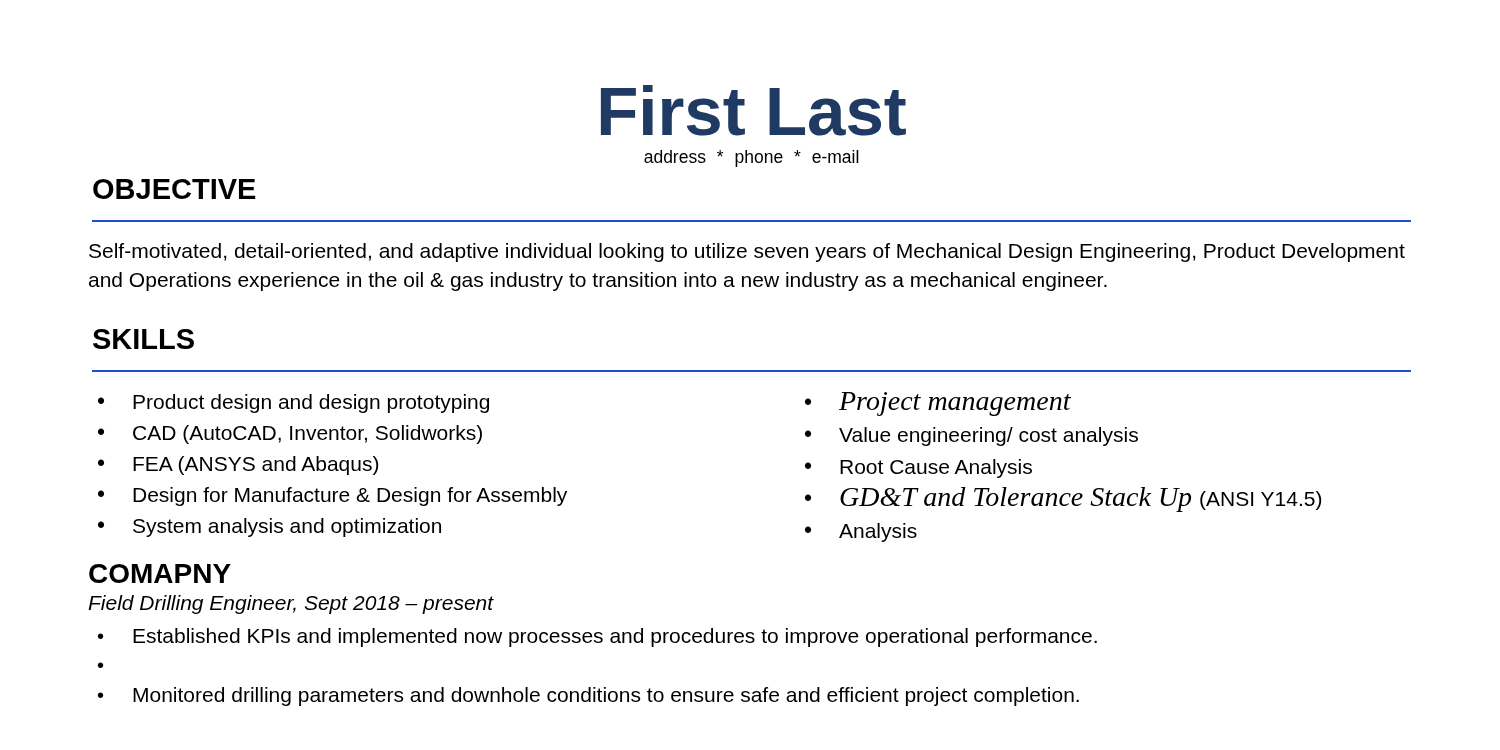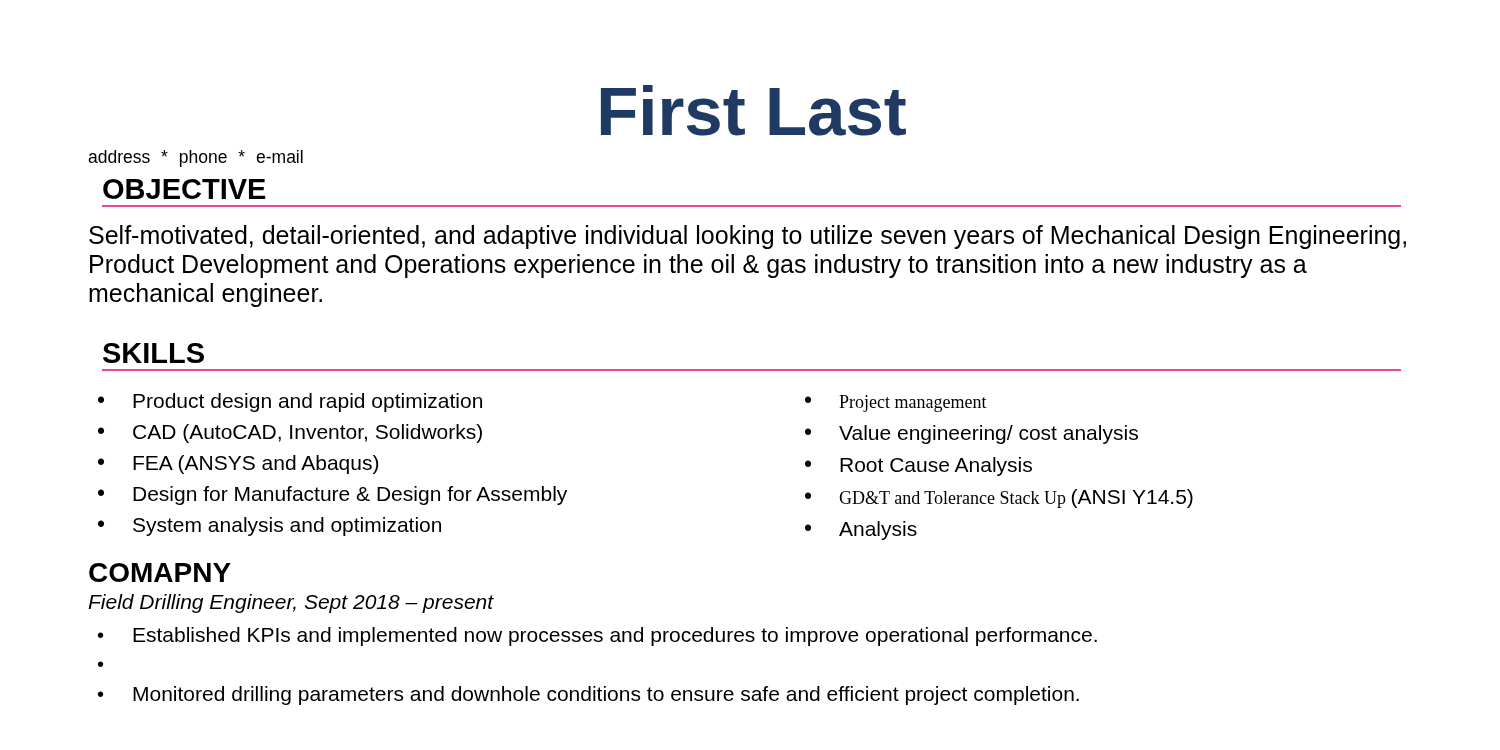--- a/index.html
+++ b/index.html
@@ -14,52 +14,53 @@
     font-family:"Liberation Sans","DejaVu Sans",sans-serif;
   }
   .doc{padding:0 85px 0 88px;}
 
   .name{
     margin:84px 0 0;text-align:center;
     font-size:69px;line-height:56px;font-weight:700;
     color:var(--navy);letter-spacing:0;
   }
   .contact{
-    margin-top:6px;
+    margin-top:6px;text-align:center;
     font-size:17.5px;line-height:22px;color:var(--ink);
     word-spacing:6px;
   }
 
   h2.section{
-    margin:14px;font-size:29px;line-height:26px;font-weight:700;
+    margin:4px;font-size:29px;line-height:26px;font-weight:700;
     letter-spacing:0;color:var(--ink);
-    border-bottom:2px solid #ec4899;padding-bottom:3px;
+    border-bottom:2px solid #1d4ed8;padding-bottom:18px;
   }
   h2.obj{margin-top:8px;}
   h2.skl{margin-top:32px;}
   h2.exp{margin-top:44px;}
 
   p.objective-text{
-    margin:14px 0 0;font-size:25px;line-height:29px;
+    margin:14px 0 0;font-size:21px;line-height:29px;
   }
 
   .skills-cols{display:flex;margin-top:14px;}
   .skills-col-left{width:707px;flex:0 0 707px;}
   .skills-col-right{flex:1;}
   ul.blist{list-style:none;margin:0;padding:0;}
   ul.blist li{
     display:flex;align-items:baseline;
     padding-left:9px;font-size:21px;line-height:30px;
   }
   ul.blist .blt{
     flex:0 0 35px;width:35px;font-size:23px;line-height:30px;
   }
   .serif{
     font-family:"Liberation Serif","DejaVu Serif",serif;
-    font-size:18px;
+    font-size:28px;
+    font-style:italic;
   }
 
   .company{margin-top:16px;font-size:28px;line-height:24px;font-weight:700;}
   .role{margin-top:3px;font-size:21px;line-height:27px;font-style:italic;}
 
   ul.explist{list-style:none;margin:5px 0 0;padding:0;}
   ul.explist li{
     display:flex;align-items:baseline;
     padding-left:9px;font-size:21px;line-height:29px;
   }
@@ -75,21 +76,21 @@
 
   <h2 class="section obj">OBJECTIVE</h2>
   <p class="objective-text">Self-motivated, detail-oriented, and adaptive individual looking to utilize seven years of Mechanical Design Engineering, Product Development and Operations experience in the oil &amp; gas industry to transition into a new industry as a mechanical engineer.</p>
 
   <h2 class="section skl">SKILLS</h2>
   <div class="skills-cols">
     <div class="skills-col-left">
       <ul class="blist">
         <li>
             <span class="blt">•</span>
-            <span>Product design and rapid optimization</span>
+            <span>Product design and design prototyping</span>
           </li>
         <li>
             <span class="blt">•</span>
             <span>CAD (AutoCAD, Inventor, Solidworks)</span>
           </li>
         <li>
             <span class="blt">•</span>
             <span>FEA (ANSYS and Abaqus)</span>
           </li>
         <li>

